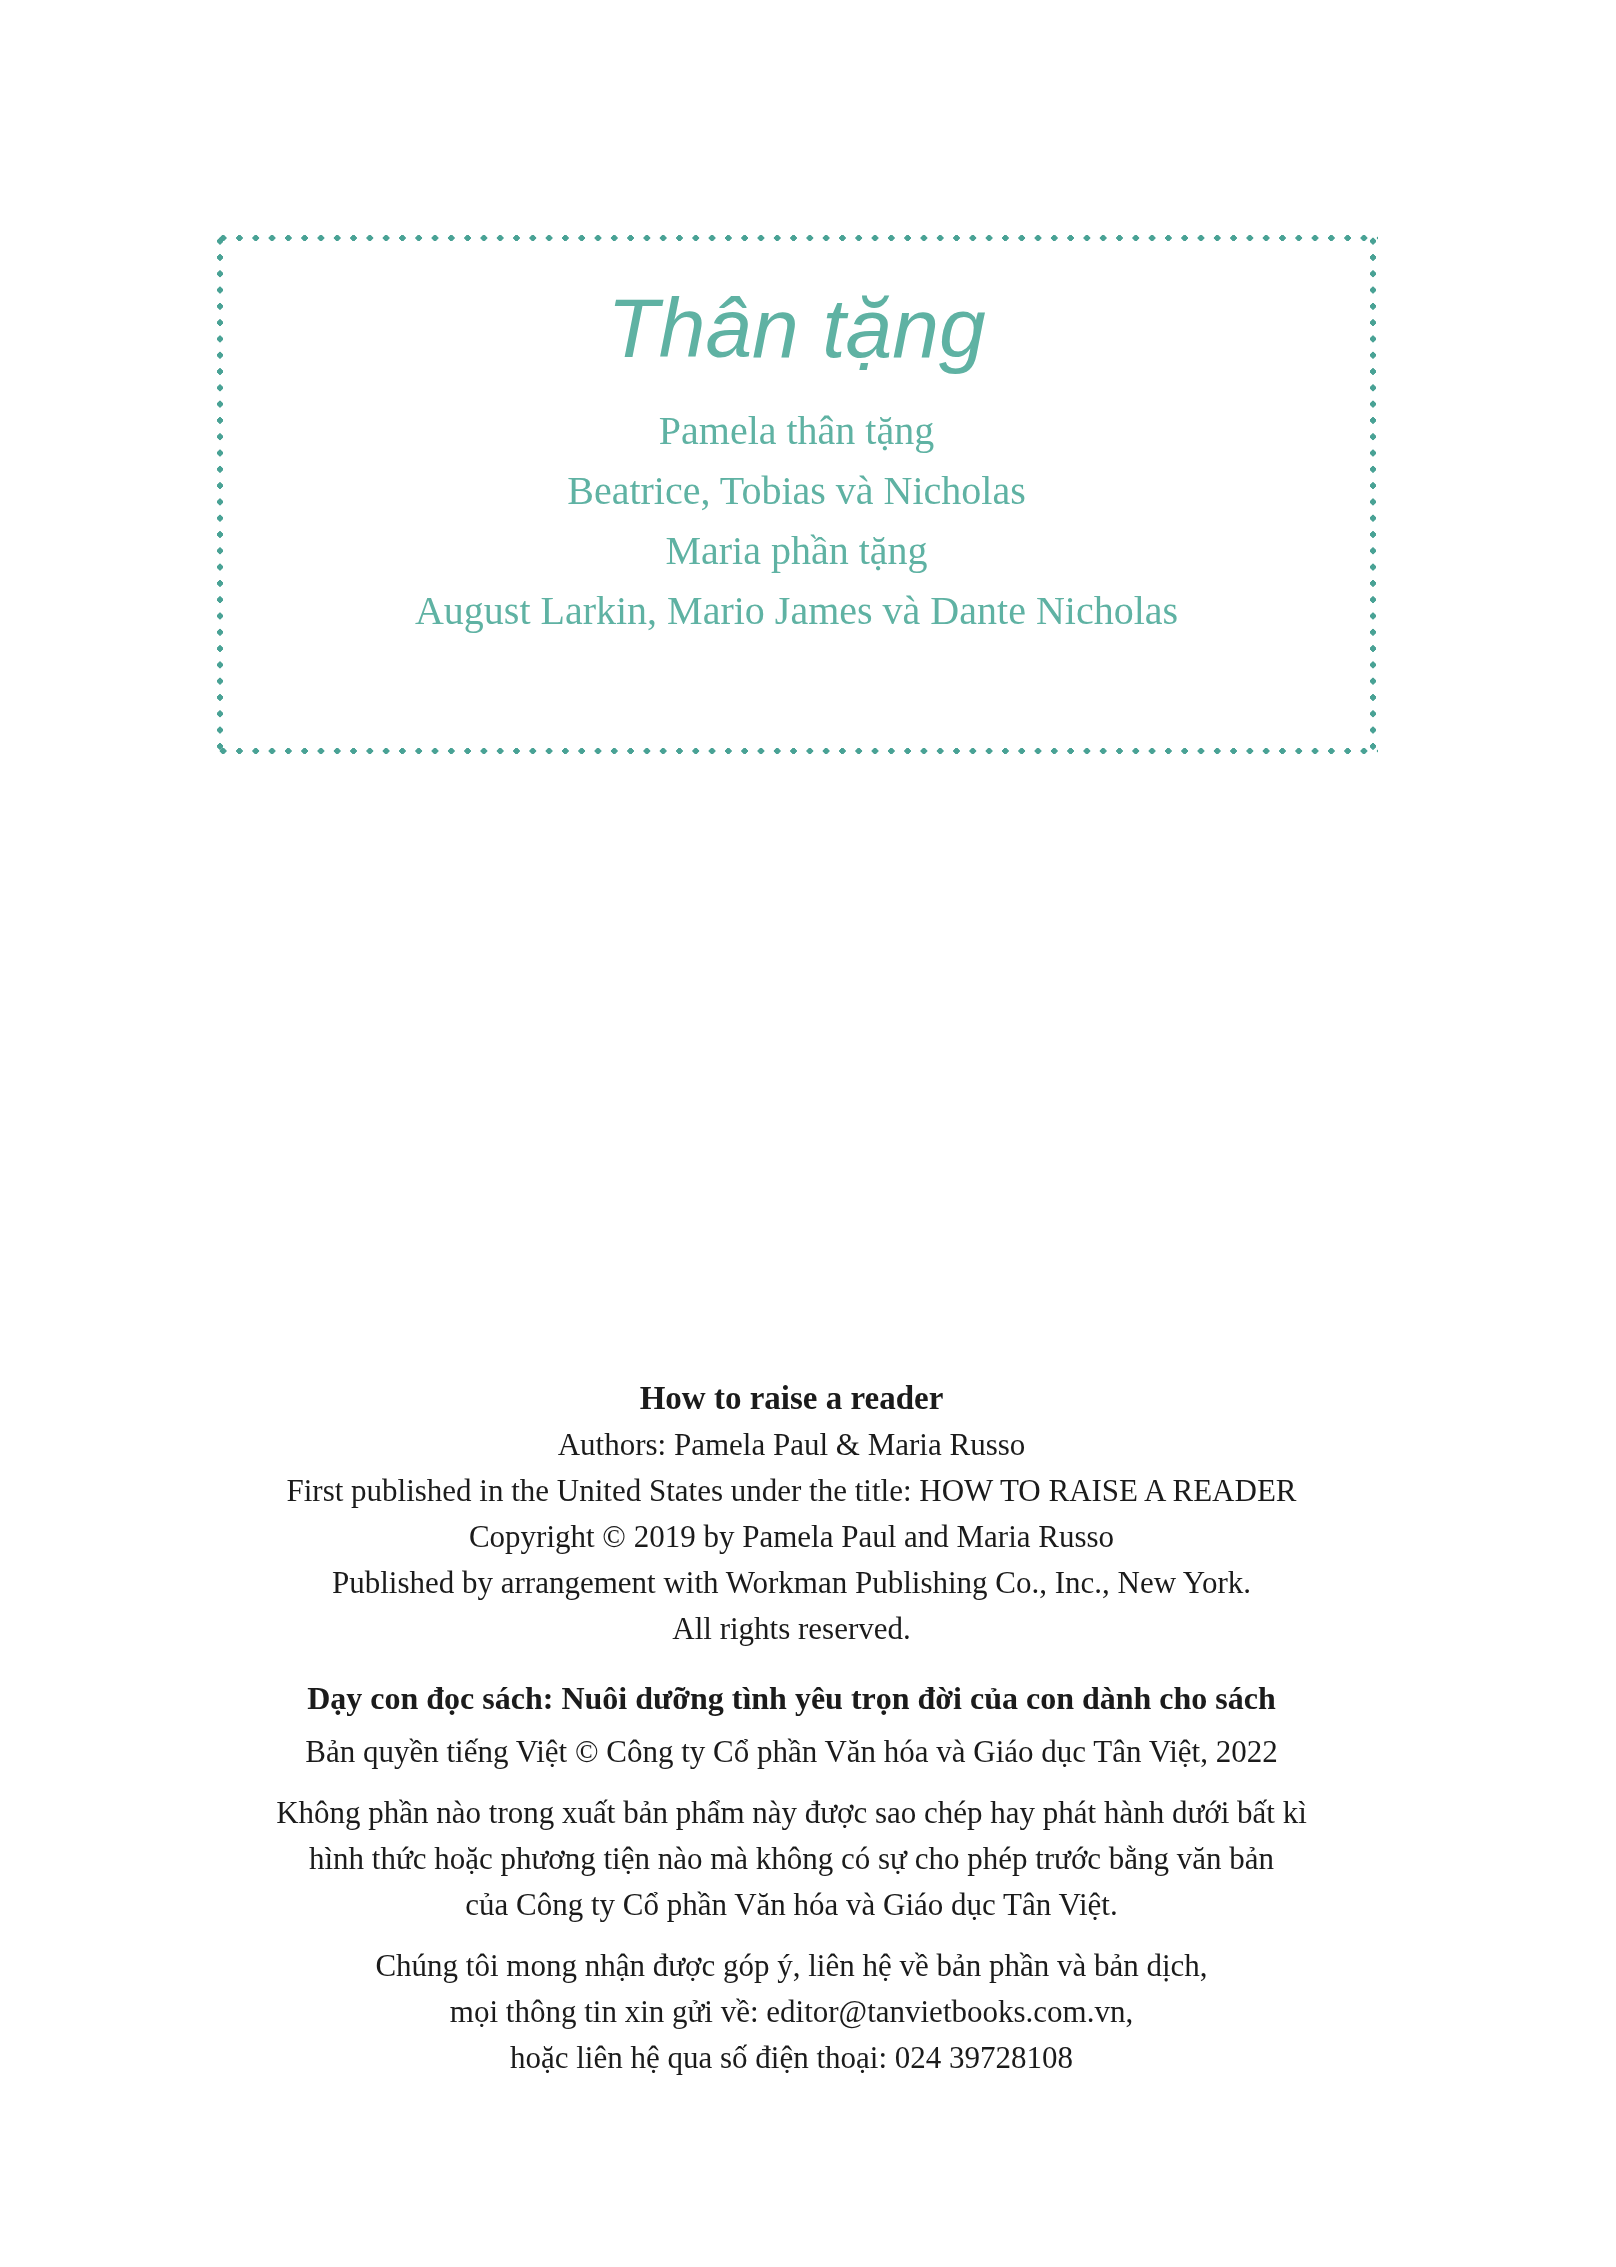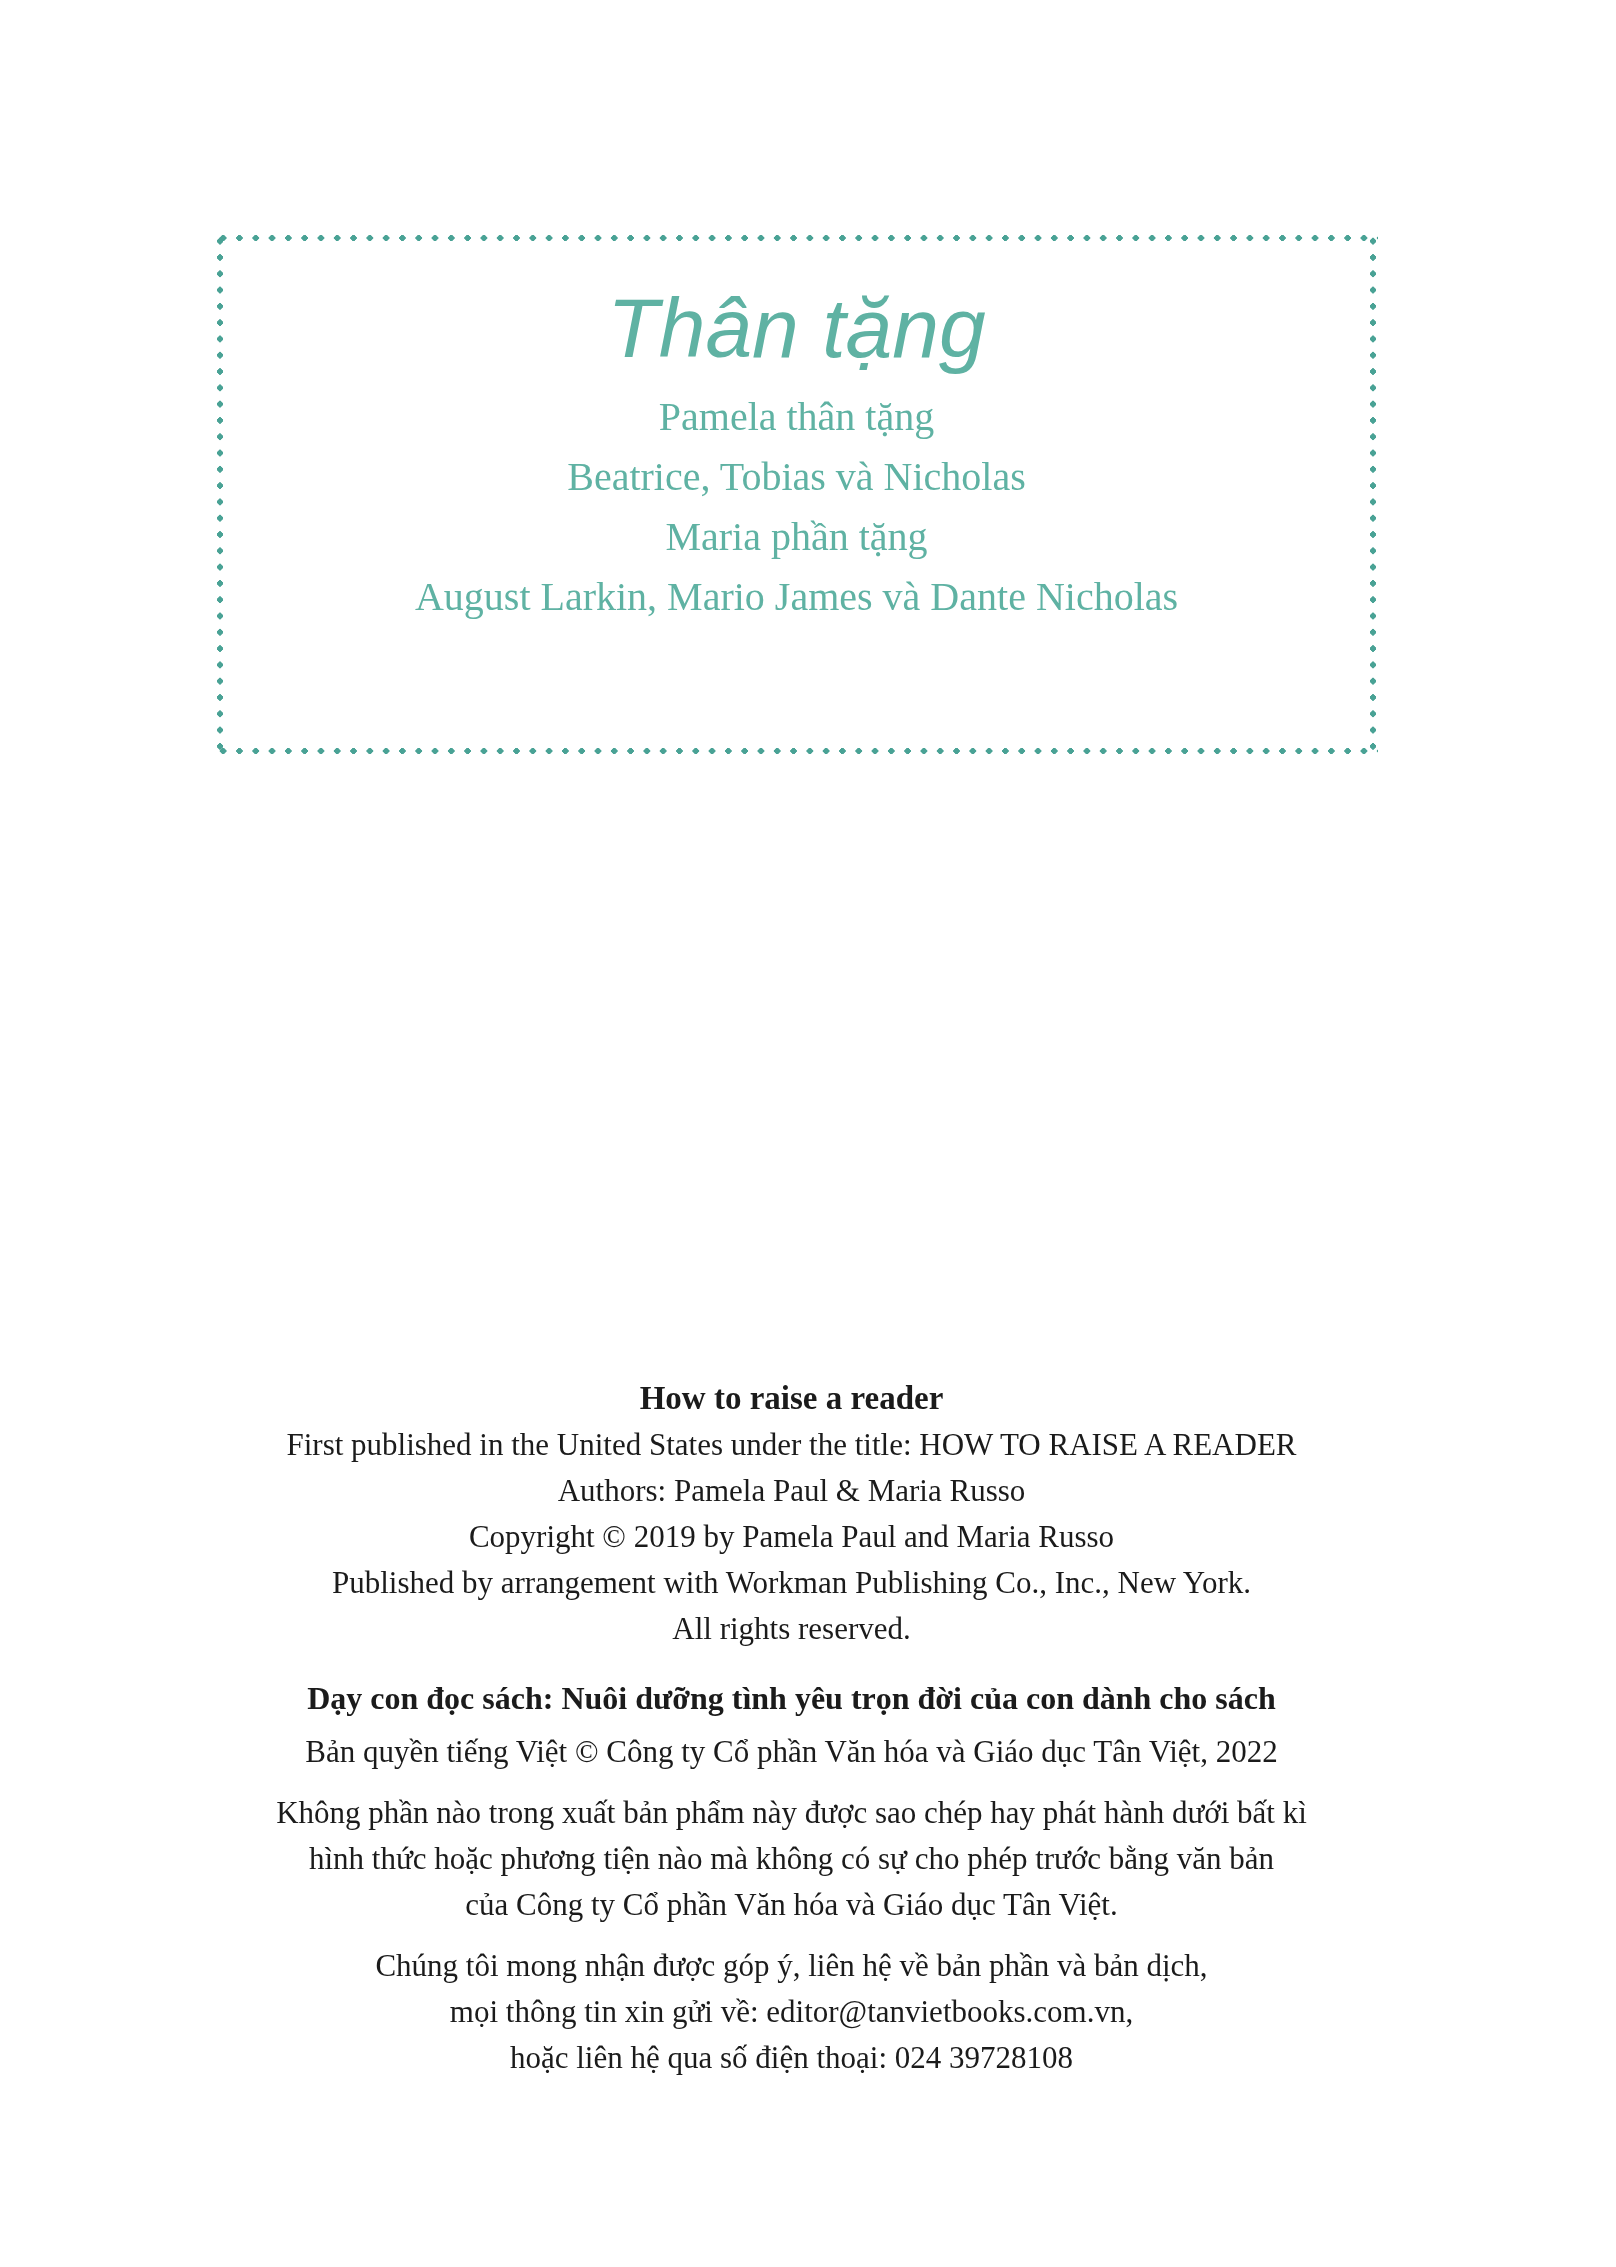--- a/index.html
+++ b/index.html
@@ -52,21 +52,21 @@
     line-height: 106px;
     color: var(--color-accent, #5fb2a3);
   }
   .ded-line {
     margin: 0;
     text-align: center;
     font-size: 40px;
     line-height: 60px;
     color: var(--color-accent, #5fb2a3);
   }
-  .ded-line.first { margin-top: 6px; }
+  .ded-line.first { margin-top: 20px; }
 
   
   .copyright {
     position: absolute;
     left: 0;
     top: 1374px;
     width: 1583px;
     text-align: center;
     color: var(--color-text, #1b1b1b);
   }
@@ -103,22 +103,22 @@
 
     <h1 class="script-title">Thân tặng</h1>
     <p class="ded-line first">Pamela thân tặng</p>
     <p class="ded-line">Beatrice, Tobias và Nicholas</p>
     <p class="ded-line">Maria phần tặng</p>
     <p class="ded-line">August Larkin, Mario James và Dante Nicholas</p>
   </section>
 
   <section class="copyright">
     <p class="en-title">How to raise a reader</p>
+    <p>Authors: Pamela Paul &amp; Maria Russo</p>
     <p>First published in the United States under the title: HOW TO RAISE A READER</p>
-    <p>Authors: Pamela Paul &amp; Maria Russo</p>
     <p>Copyright © 2019 by Pamela Paul and Maria Russo</p>
     <p>Published by arrangement with Workman Publishing Co., Inc., New York.</p>
     <p>All rights reserved.</p>
 
     <p class="vn-title">Dạy con đọc sách: Nuôi dưỡng tình yêu trọn đời của con dành cho sách</p>
     <p class="license">Bản quyền tiếng Việt © Công ty Cổ phần Văn hóa và Giáo dục Tân Việt, 2022</p>
 
     <div class="notice">
       <p>Không phần nào trong xuất bản phẩm này được sao chép hay phát hành dưới bất kì</p>
       <p>hình thức hoặc phương tiện nào mà không có sự cho phép trước bằng văn bản</p>

